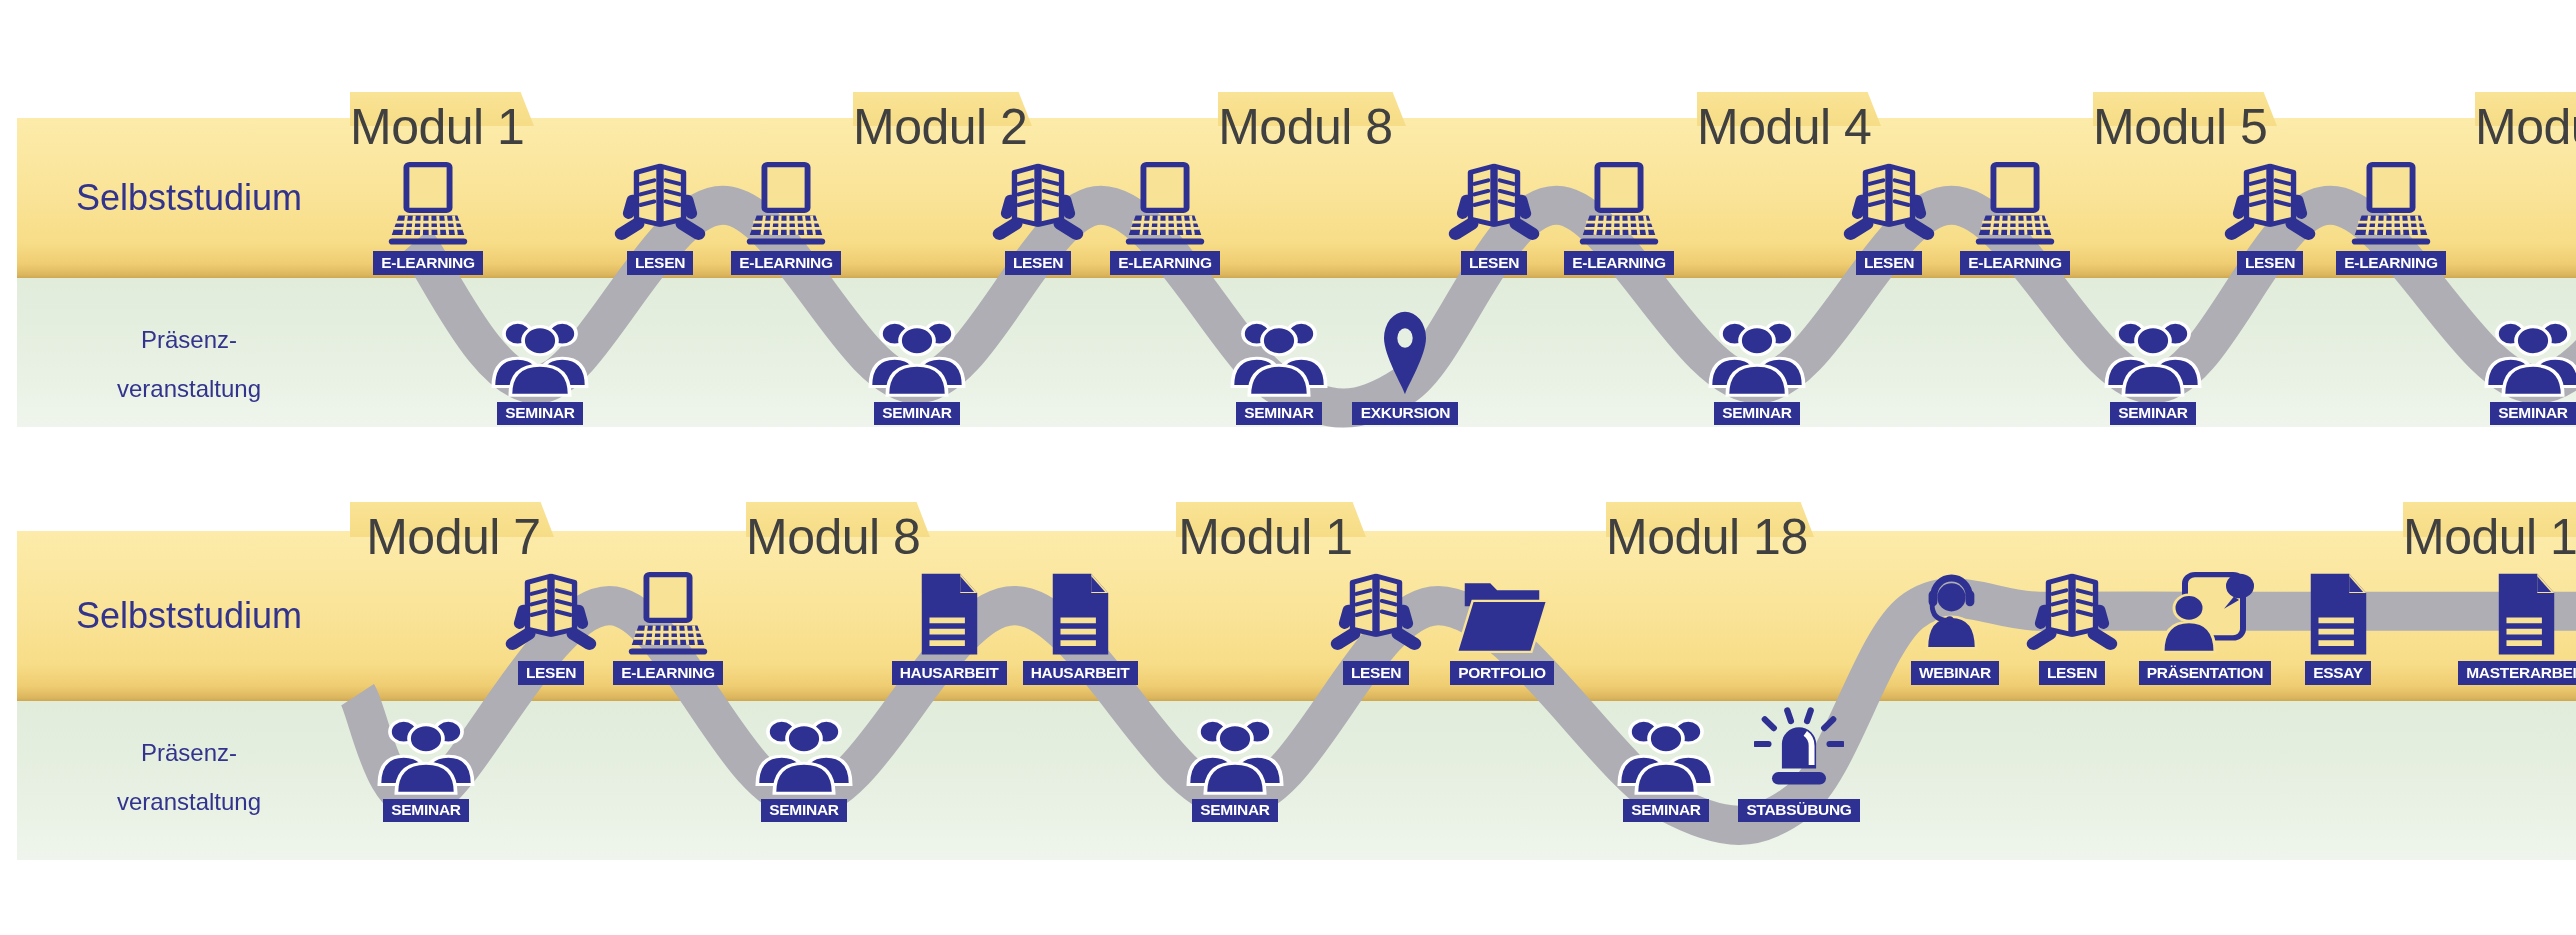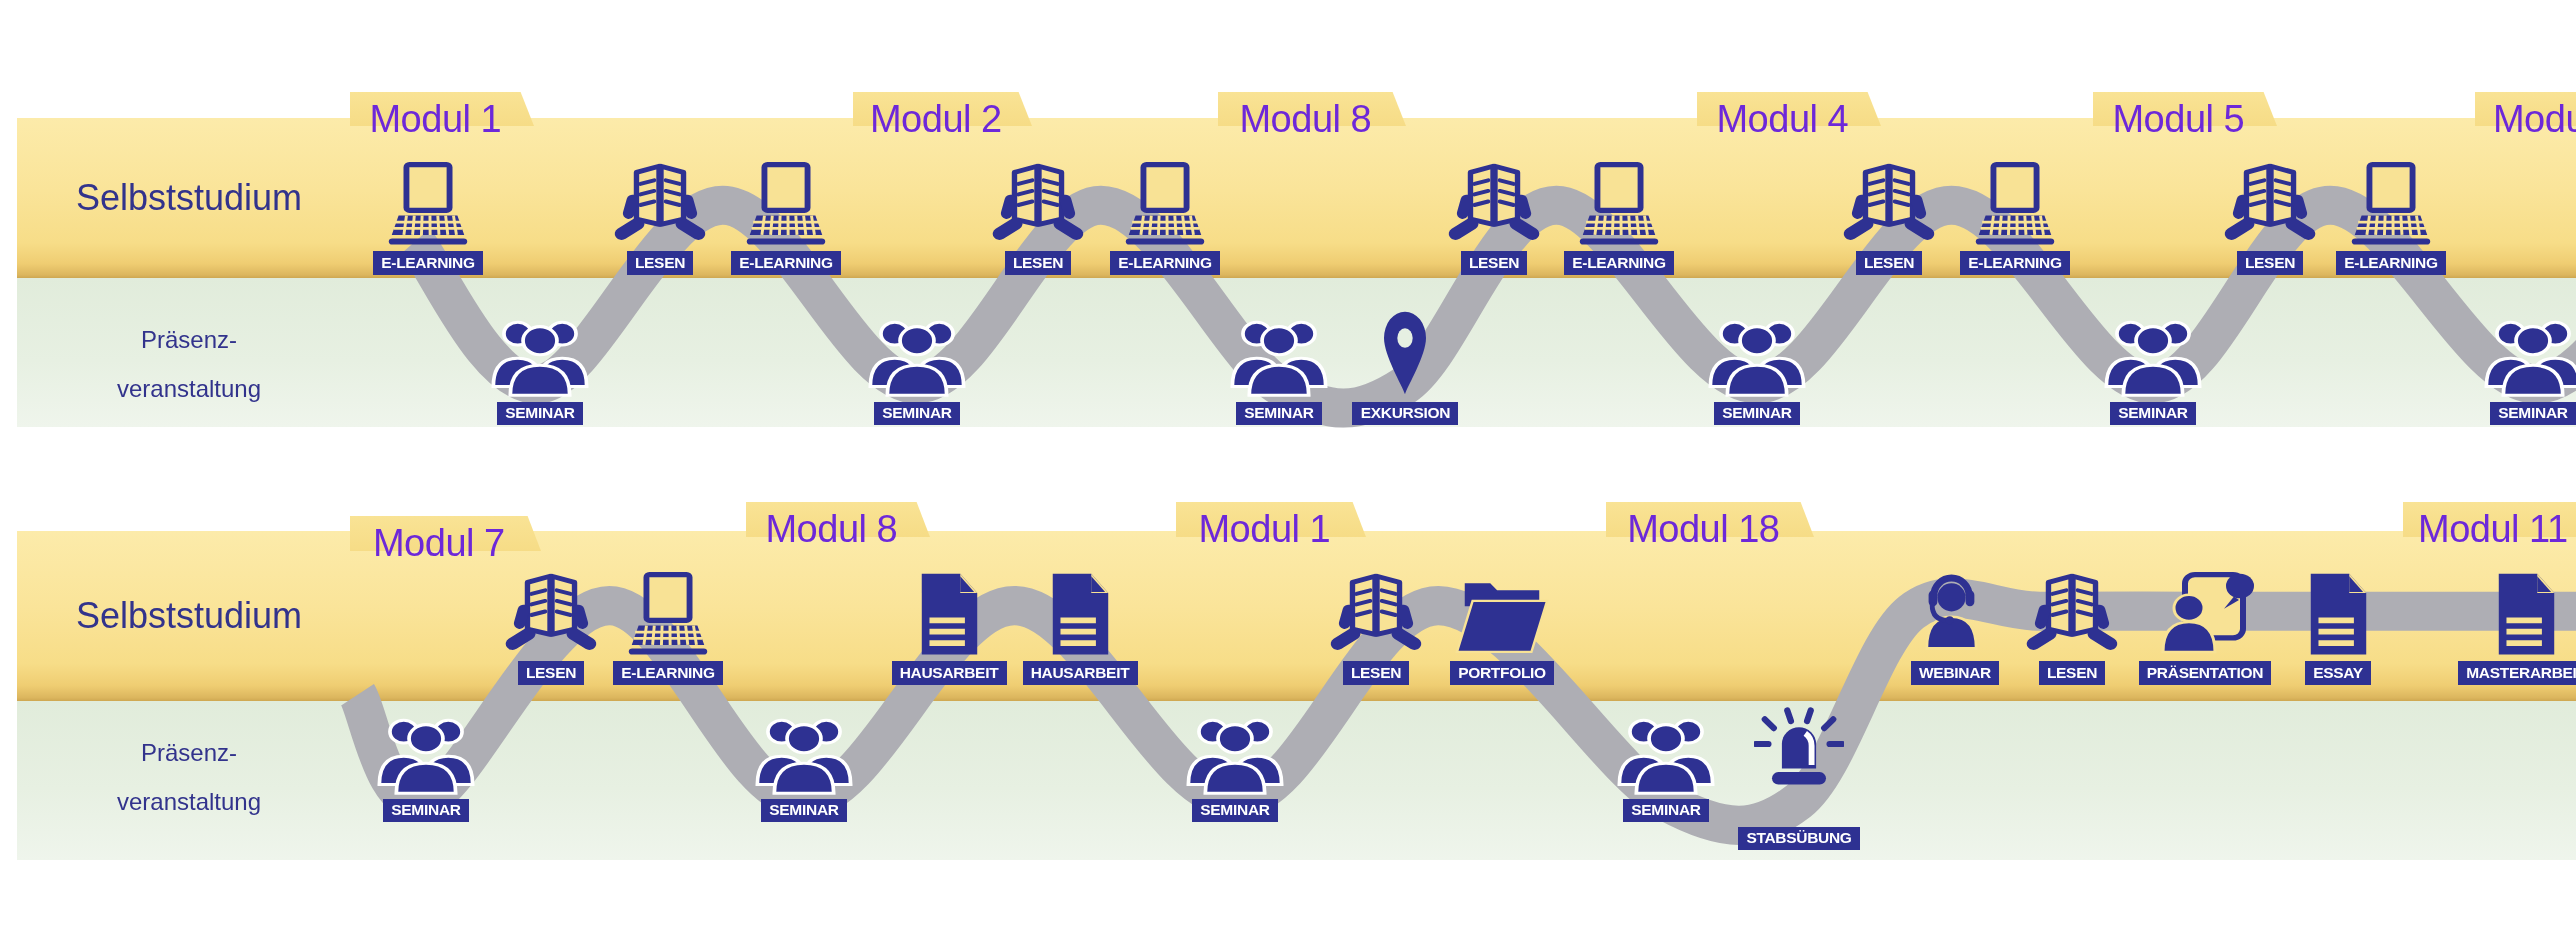--- a/index.html
+++ b/index.html
@@ -5,22 +5,22 @@
   html,body{margin:0;padding:0;background:#FFFFFF;}
   .canvas{position:relative;width:2885px;height:936px;background:#FFFFFF;overflow:hidden;
           font-family:"Liberation Sans",sans-serif;}
   .band{position:absolute;}
   .band.yellow{background:linear-gradient(180deg,#FCEBAA 0%,#FAE499 45%,#F7DD88 78%,#EFCD72 91%,#DCB65E 98%,#CEA751 100%);}
   .band.green{background:linear-gradient(180deg,#E1ECDB 0%,#E7F0E2 55%,#EFF5EC 100%);}
   .tab{position:absolute;}
   .tab .tab-bg{position:absolute;left:0;top:0;width:100%;height:100%;
        background:linear-gradient(180deg,#F9E395,#F6DC86);
        clip-path:polygon(0 0,calc(100% - 13.4px) 0,100% 100%,0 100%);}
-  .tab span{position:absolute;left:0;right:13.4px;top:6.2px;text-align:center;
-       font-size:38px;color:#6d28d9;white-space:nowrap;letter-spacing:-0.5px;}
+  .tab span{position:absolute;left:0;right:13.4px;top:6.2px;text-align:right;
+       font-size:50px;color:#404040;white-space:nowrap;letter-spacing:-0.5px;}
   .side-label{position:absolute;left:31px;width:316px;text-align:center;color:#32338C;}
   .side-label.one{font-size:36px;line-height:36px;}
   .side-label.two{font-size:24px;line-height:49px;}
   .ribbon-svg{position:absolute;left:0;top:0;pointer-events:none;}
   .item{position:absolute;width:124px;display:flex;flex-direction:column;align-items:center;}
   .item .iconbox{height:88px;display:flex;align-items:flex-end;justify-content:center;}
   .chip{background:#2E3192;color:#FFFFFF;font-weight:bold;font-size:15.5px;line-height:16.5px;
         padding:3.6px 8.2px;white-space:pre-line;text-align:center;letter-spacing:-0.3px;margin-top:2.1px;}
 </style>
 </head>
@@ -53,21 +53,21 @@
       <div class="tab" style="left: 2093px; top: 92px; width: 184px; height: 34px;">
         <div class="tab-bg"></div>
         <span>Modul 5</span>
       </div>
       <div class="tab" style="left: 2475px; top: 92px; width: 181px; height: 34px;">
         <div class="tab-bg"></div>
         <span>Modul 6</span>
       </div>
     </div>
   <div id="tabs-row2">
-      <div class="tab" style="left: 350px; top: 516px; width: 191px; height: 35px;">
+      <div class="tab" style="left: 350px; top: 502px; width: 191px; height: 35px; padding-left: 13px;">
         <div class="tab-bg"></div>
         <span>Modul 7</span>
       </div>
       <div class="tab" style="left: 746px; top: 502px; width: 184px; height: 35px;">
         <div class="tab-bg"></div>
         <span>Modul 8</span>
       </div>
       <div class="tab" style="left: 1176px; top: 502px; width: 190px; height: 35px;">
         <div class="tab-bg"></div>
         <span>Modul 1</span>
@@ -463,21 +463,21 @@
        <path d="M6,88 Q6,56 29,56 Q52,56 52,88 Z"></path>
        <circle cx="71" cy="28" r="13"></circle>
        <path d="M48,88 Q48,56 71,56 Q94,56 94,88 Z"></path>
        <circle cx="50" cy="36" r="16"></circle>
        <path d="M22,98 Q22,64 50,64 Q78,64 78,98 Z"></path>
      </g>
           </svg>
         </div>
         <div class="chip" style="margin-top: 3.6px;">SEMINAR</div>
       </div>
-      <div class="item" style="left: 1737px; top: 707px; gap: 28px;">
+      <div class="item" style="left: 1737px; top: 707px;">
         <div class="iconbox">
           <svg width="90" height="88" viewBox="0 0 100 100" preserveAspectRatio="none">
             <path d="M41,16 L37,4 M59,16 L63,4 M22,24 L12,14 M78,24 L88,14 M16,42 L2,42 M84,42 L98,42" stroke="#2E3192" stroke-width="7" stroke-linecap="round" fill="none"></path>
      <path d="M31,70 V42 A19,19 0 0 1 69,42 V70 Z" fill="#2E3192"></path>
      <path d="M57,30 Q64,35 64,44 L64,66" stroke="#FFFFFF" stroke-width="6.5" fill="none"></path>
      <rect x="20" y="74" width="60" height="14" rx="7" fill="#2E3192"></rect>
           </svg>
         </div>
         <div class="chip" style="margin-top: 3.6px;">STABSÜBUNG</div>
       </div>

